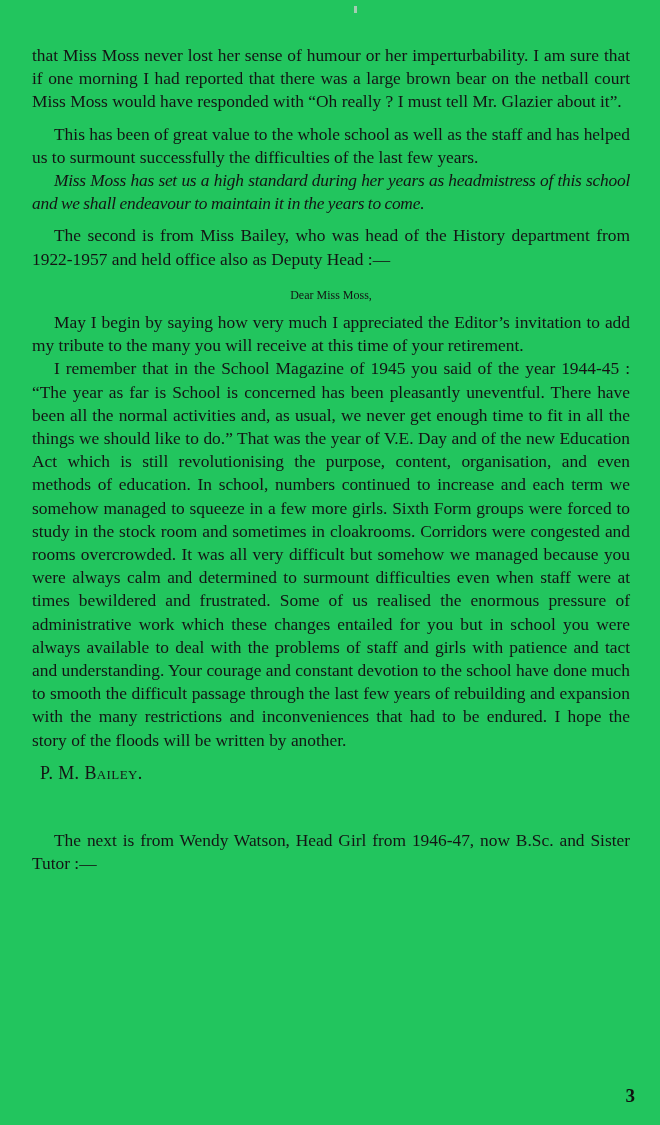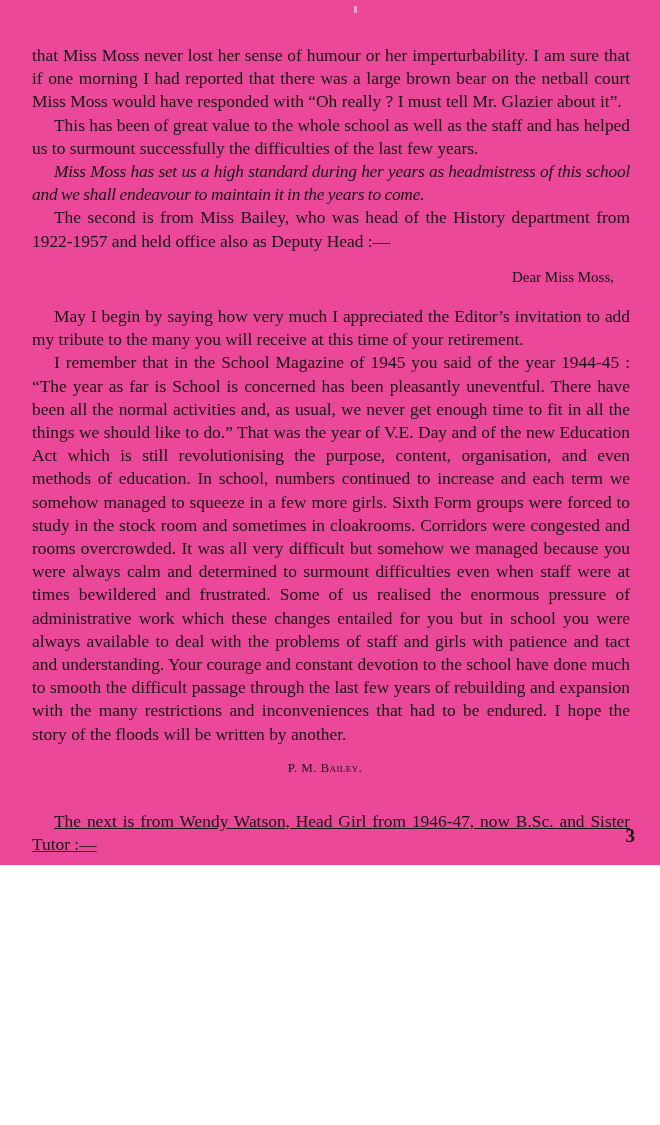--- a/index.html
+++ b/index.html
@@ -5,23 +5,23 @@
 <style>
   html, body {
     margin: 0;
     padding: 0;
     background: #ffffff;
   }
 
   .page {
     position: relative;
     width: 660px;
-    height: 865px;
+    height: 1125px;
     margin: 0 auto;
-    background: #ec4899;
+    background: #22c55e;
     overflow: hidden;
     font-family: "Liberation Serif", "DejaVu Serif", serif;
     color: #141414;
   }
 
   
   .scan-speck {
     position: absolute;
     left: 354px;
     top: 6px;
@@ -48,49 +48,50 @@
     hyphens: manual;
   }
 
   
   p.tight {
     margin-top: 0;
   }
 
   
   p.lead {
+    margin-top: 9px;
   }
 
   
   p.salutation {
-    margin: 16px;
+    margin: 4px;
     margin-top: 13px;
     text-indent: 0;
-    text-align: right;
-    font-size: 15px;
+    text-align: center;
+    font-size: 12px;
     line-height: 23.2px;
   }
 
   
   p.condensed {
     letter-spacing: -0.25px;
     word-spacing: -0.5px;
     font-style: italic;
   }
 
   .last-line-left {
     text-align: left;
   }
 
   .signature {
-    margin: 0;
+    margin: 8px;
     margin-top: 10px;
-    text-align: center;
+    text-align: left;
     padding-right: 12px;
-    font-size: 13px;
+    font-size: 18px;
     line-height: 23.2px;
     letter-spacing: .4px;
   }
   .signature .smallcaps {
     font-variant: small-caps;
   }
 
   .page-number {
     position: absolute;
     right: 25px;
@@ -123,19 +124,19 @@
 
     <p class="para tight">May I begin by saying how very much I appreciated the Editor’s invitation to add my tribute to the many you will receive at this time of your retirement.</p>
 
     <p class="para tight">I remember that in the School Magazine of 1945 you said of the year 1944-45 :   “The year as far is School is concerned has been pleasantly uneventful.   There have been all the normal activities and, as usual, we never get enough time to fit in all the things we should like to do.”   That was the year of V.E. Day and of the new Education Act which is still revolutionising the purpose, content, organisation, and even methods of education.   In school, numbers continued to increase and each term we somehow managed to squeeze in a few more girls.   Sixth Form groups were forced to study in the stock room and sometimes in cloakrooms.   Corridors were congested and rooms overcrowded.   It was all very difficult but somehow we managed because you were always calm and determined to surmount difficulties even when staff were at times bewildered and frustrated. Some of us realised the enormous pressure of administrative work which these changes entailed for you but in school you were always available to deal with the problems of staff and girls with patience and tact and understanding.   Your courage and constant devotion to the school have done much to smooth the difficult passage through the last few years of rebuilding and expansion with the many restrictions and inconveniences that had to be endured.   I hope the story of the floods will be written by another.</p>
 
 
     <p class="signature">
       <span>P. M. B</span><span class="smallcaps">ailey.</span>
     </p>
 
-    <p class="para" style="margin-top:31px;text-decoration:underline;">The next is from Wendy Watson, Head Girl from 1946-47, now B.Sc. and Sister Tutor :—</p>
+    <p class="para" style="margin-top:44px;">The next is from Wendy Watson, Head Girl from 1946-47, now B.Sc. and Sister Tutor :—</p>
 
   </div>
 
   <div class="page-number">3</div>
 
 </div>
 
 </body></html>

